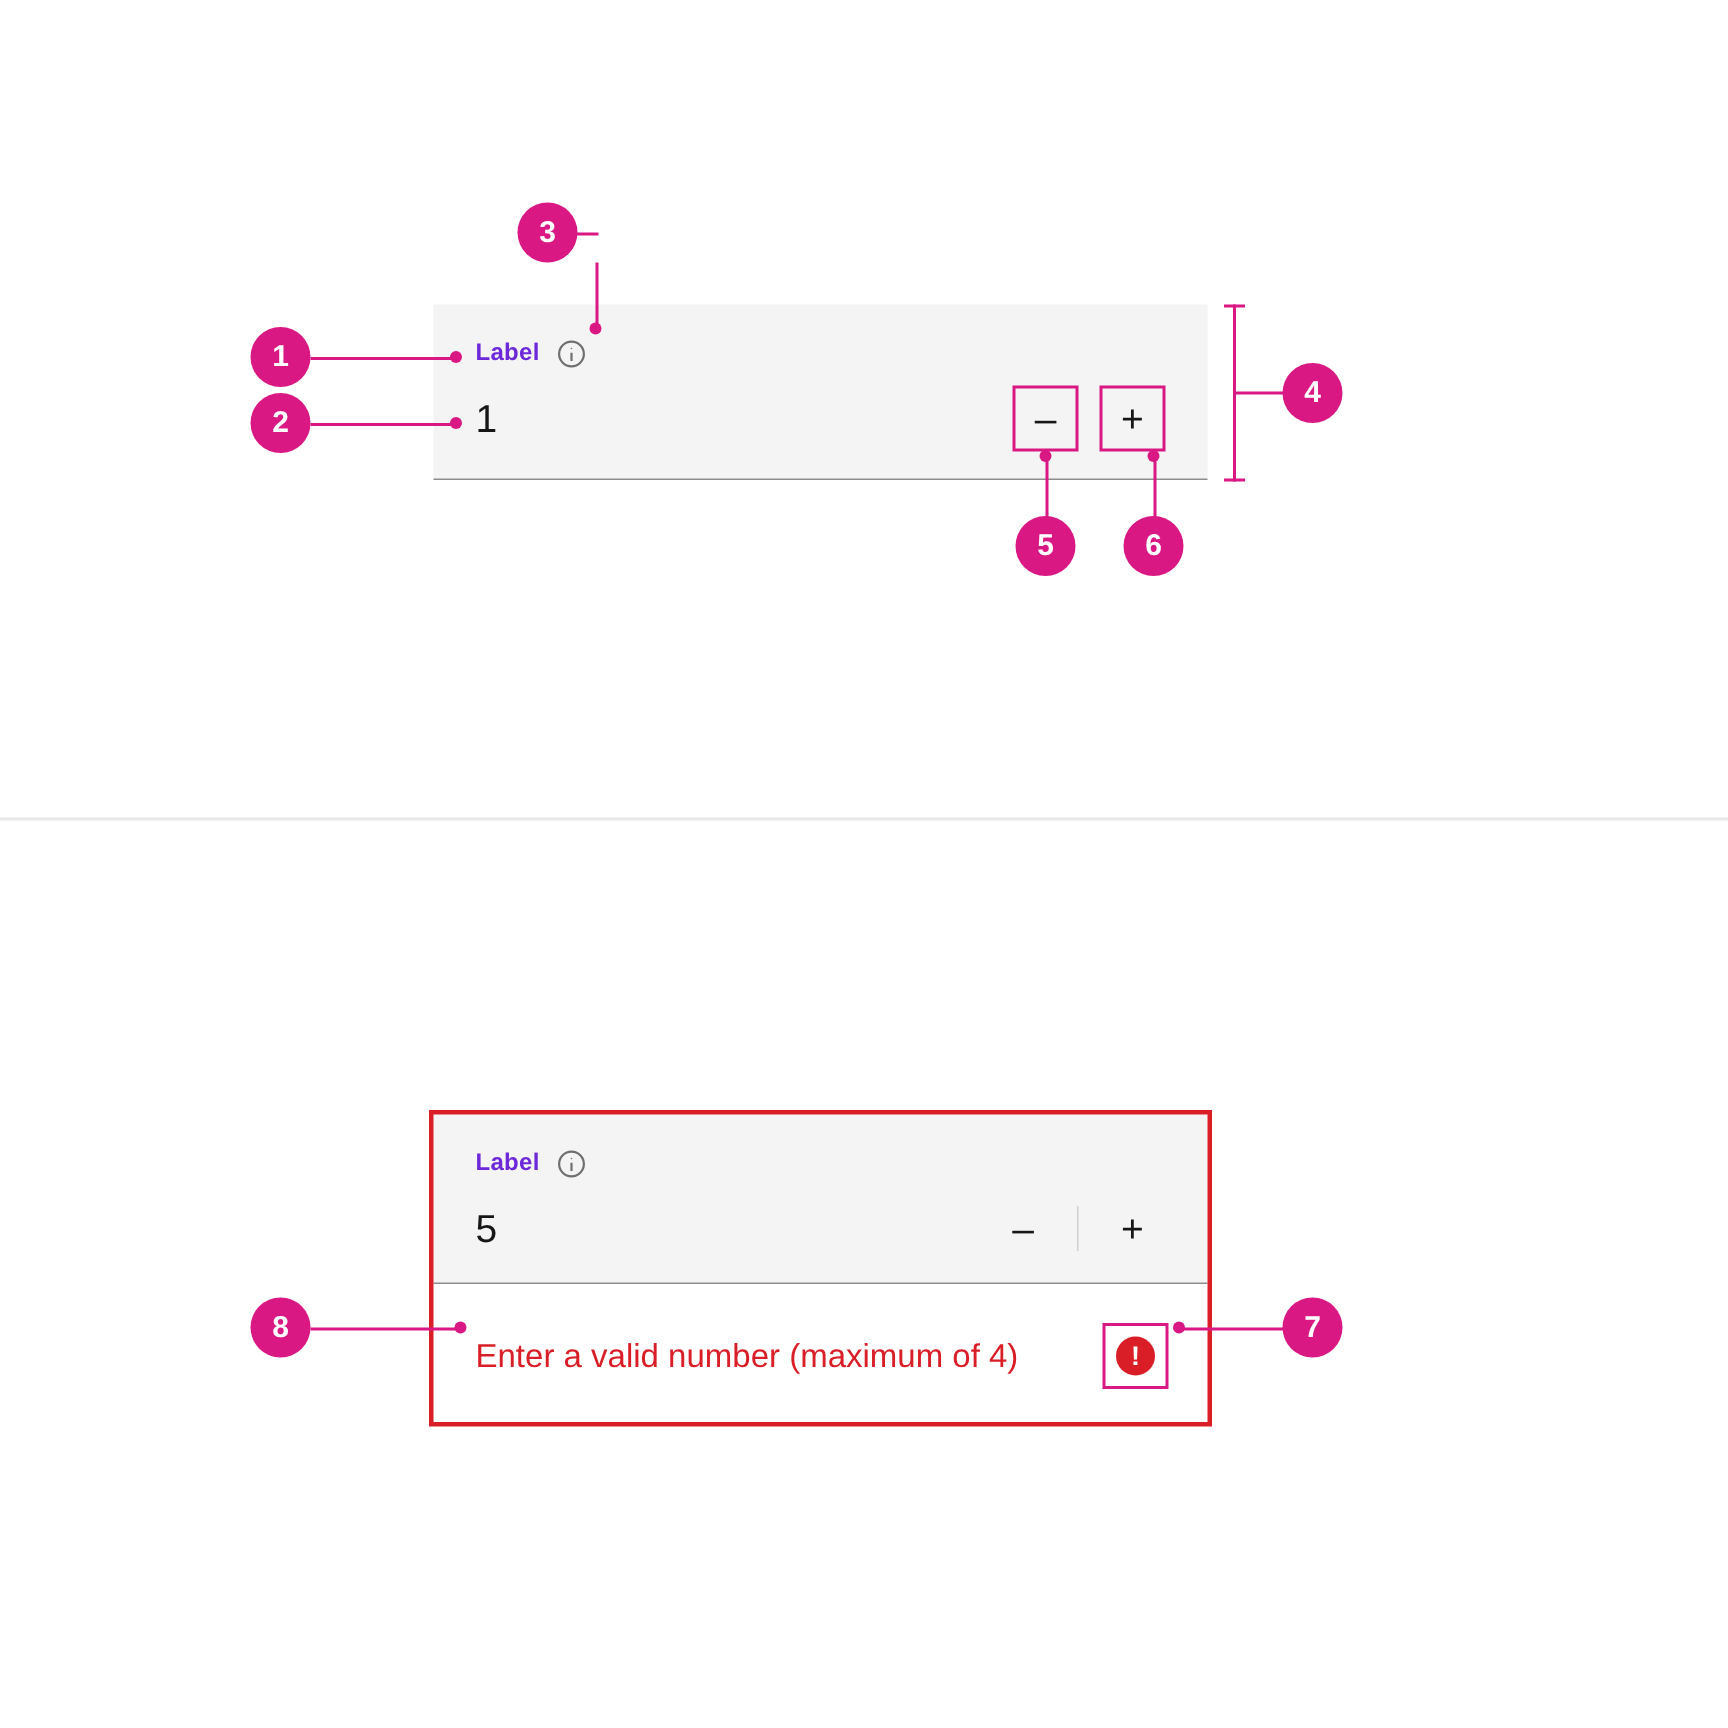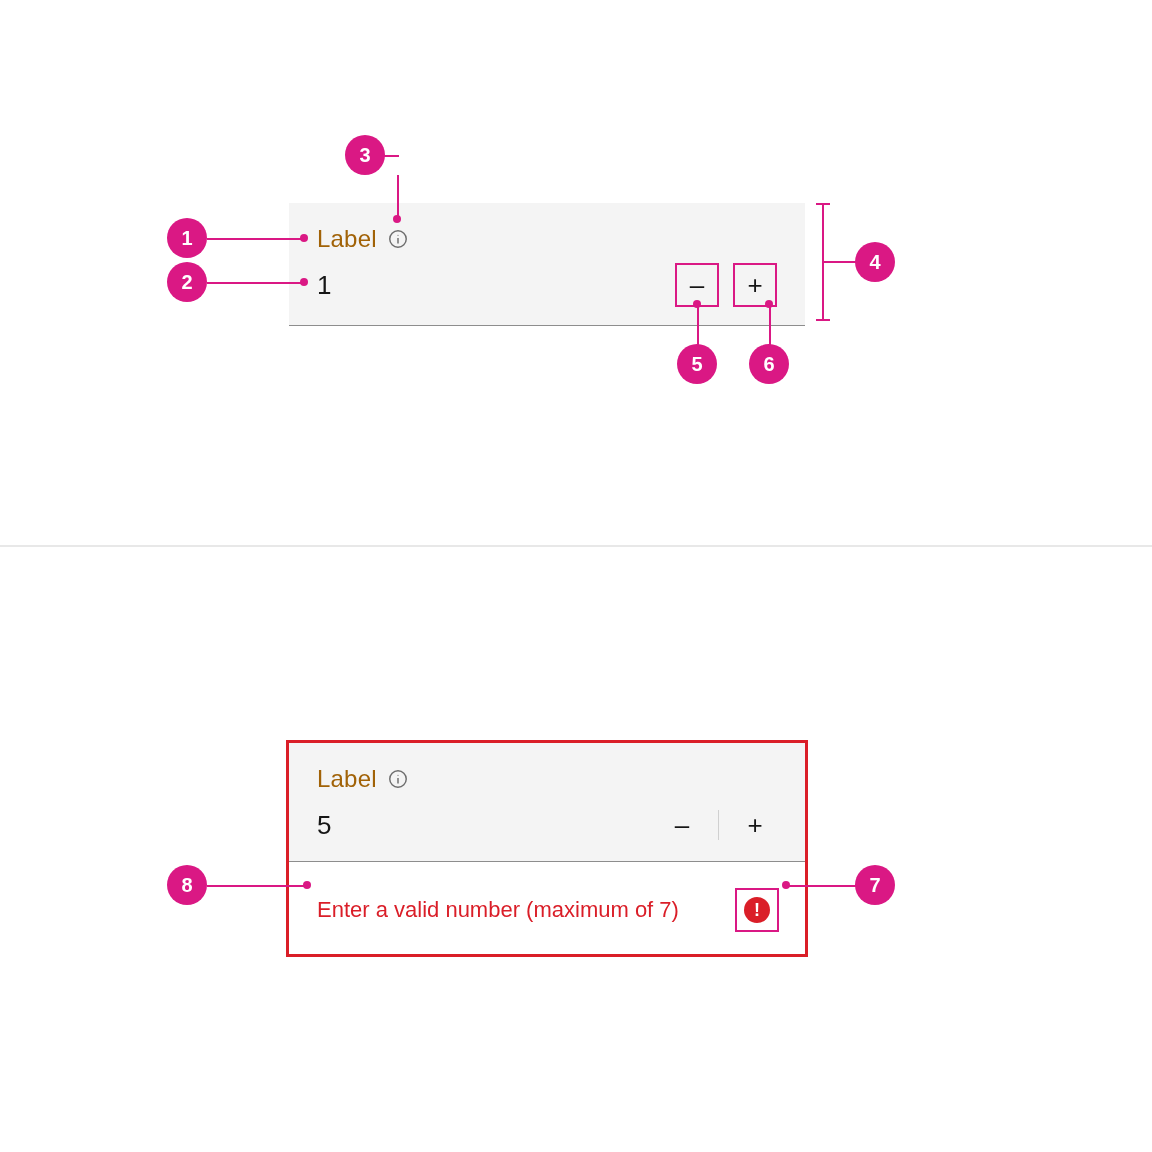--- a/index.html
+++ b/index.html
@@ -57,23 +57,24 @@
     border-bottom: 1.5px solid #8d8d8d;
     padding: 22px 28px 18px 28px;
   }
   .lbl-row {
     display: flex;
     align-items: center;
     gap: 10px;
     margin-bottom: 10px;
   }
   .lbl-text {
-    color: #a16207;
-    font-size: 24px;
+    color: #6d28d9;
+    font-size: 16px;
     letter-spacing: 0.2px;
+    font-weight: bold;
   }
   .info-icon {
     width: 22px; height: 22px;
     color: #6f6f6f;
     stroke: currentColor;
   }
   .val-row {
     display: flex;
     align-items: center;
     justify-content: space-between;
@@ -245,21 +246,21 @@
     <div class="val-row">
       <span class="val">5</span>
       <div class="btn-group">
         <button class="step-btn">–</button>
         <div class="btn-div"></div>
         <button class="step-btn">+</button>
       </div>
     </div>
   </div>
   <div class="err-row">
-    <span class="err-text">Enter a valid number (maximum of 7)</span>
+    <span class="err-text">Enter a valid number (maximum of 4)</span>
     <div class="err-icon-box">
       <span class="err-icon"></span>
     </div>
   </div>
 </div>
 
 <div class="pin" style="left:855px; top:865px;">
     <span>7</span>
   </div>
 <div class="leader-h" style="left:787px; top:885px; width:70px;"></div>

